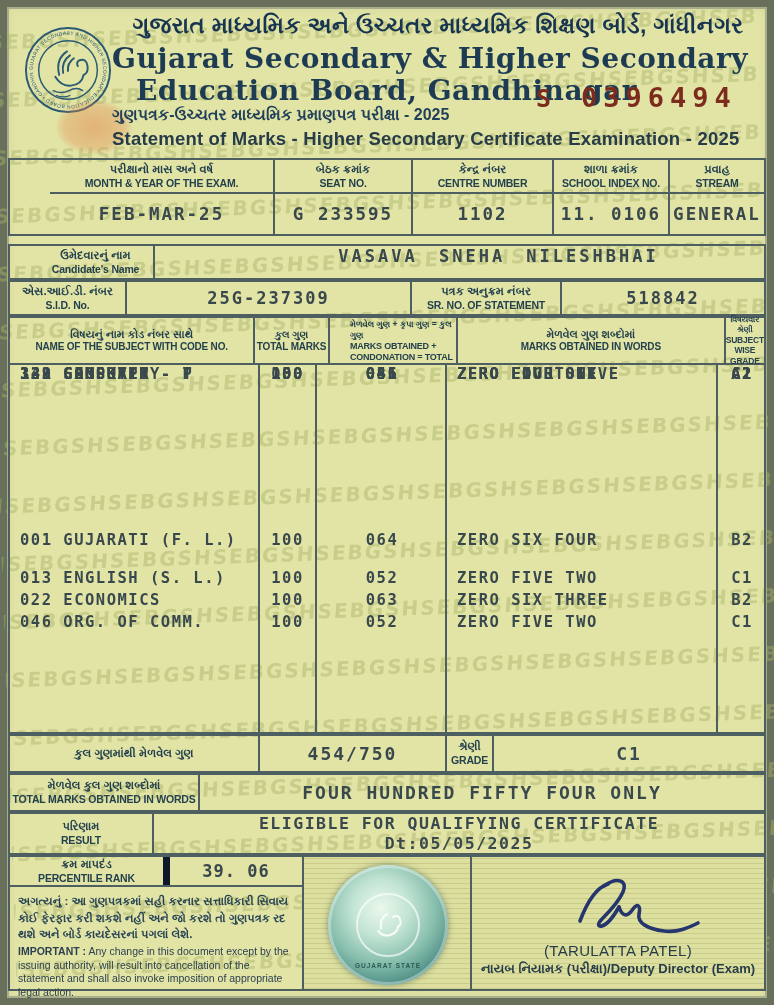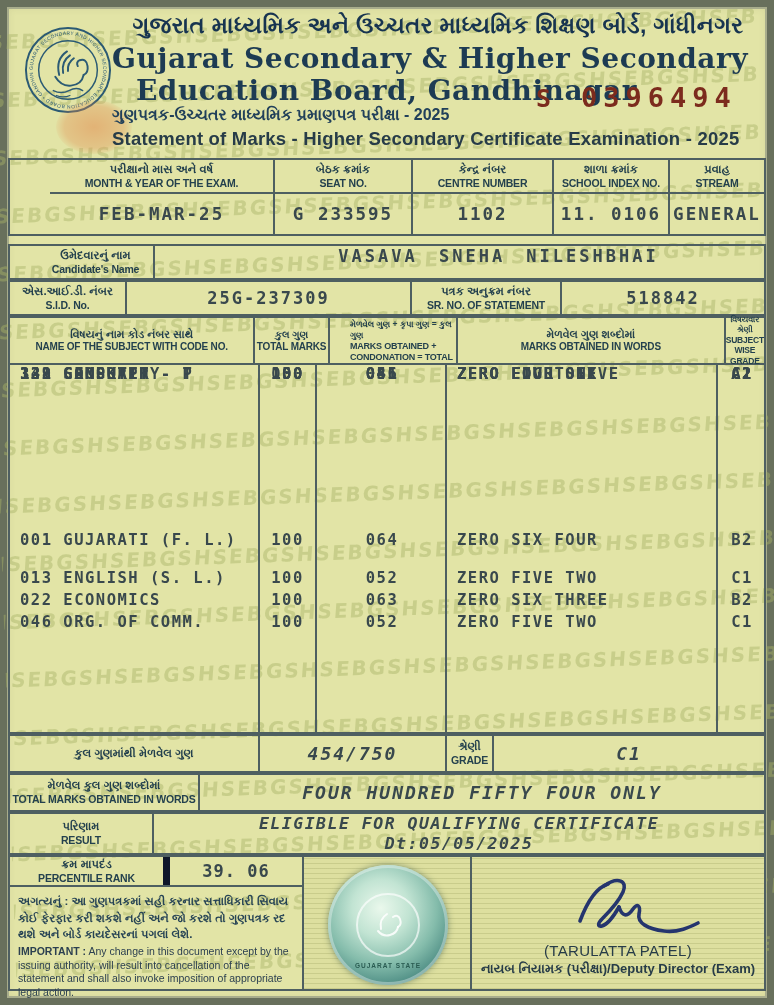--- a/index.html
+++ b/index.html
@@ -81,21 +81,21 @@
   .srow:nth-of-type(1){top:6px} .srow:nth-of-type(2){top:46px}
   .srow:nth-of-type(3){top:86px} .srow:nth-of-type(4){top:126px}
   .srow:nth-of-type(5){top:166px} .srow:nth-of-type(6){top:204px}
   .srow:nth-of-type(7){top:226px} .srow:nth-of-type(8){top:248px}
 
   
   .row-a { top:734px; height:39px; }
   .row-words { top:773px; height:39px; }
   .row-result { top:812px; height:43px; }
   .cv { display:flex; align-items:center; justify-content:center;
-    font-family:"DejaVu Sans Mono", monospace; font-weight:bold; color:#39484d;font-style:italic; }
+    font-family:"DejaVu Sans Mono", monospace; font-weight:bold; color:#39484d; }
 
   
   .bottom { position:absolute; left:8px; top:855px; width:758px; height:136px;
     border:2px solid #4e5f61; display:flex; }
   .b-left { width:294px; border-right:2px solid #4e5f61; display:flex; flex-direction:column; }
   .perc { height:38px; border-bottom:2px solid #4e5f61; display:flex; }
   .perc .lab { width:160px; border-right:7px solid #0f172a; }
   .perc .pv { flex:1; display:flex; align-items:center; justify-content:center;
     font-family:"DejaVu Sans Mono", monospace; font-weight:bold; font-size:17px; letter-spacing:1px; color:#39484d; }
   .note { flex:1; padding:6px 8px 4px 8px; }

